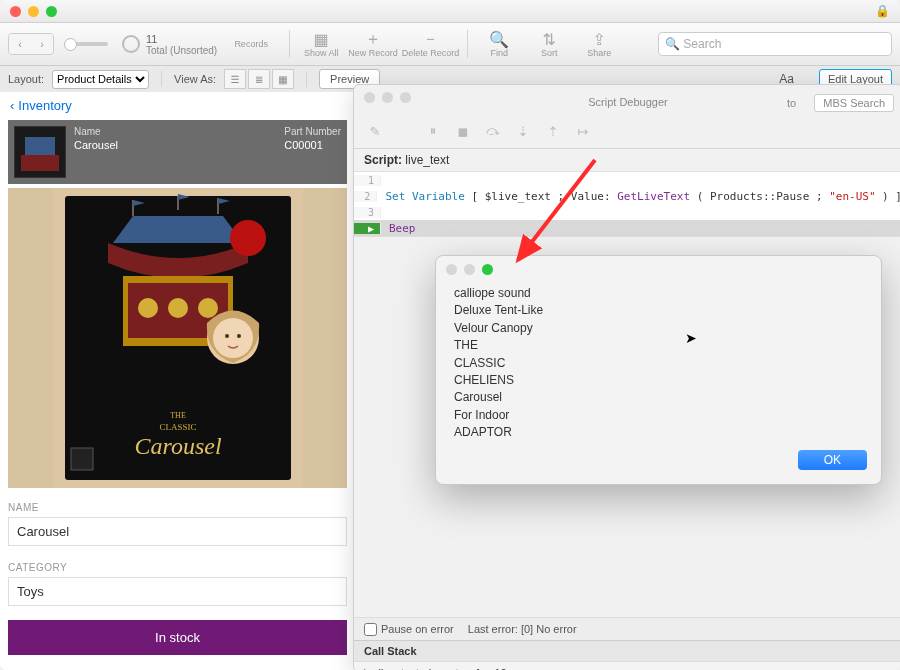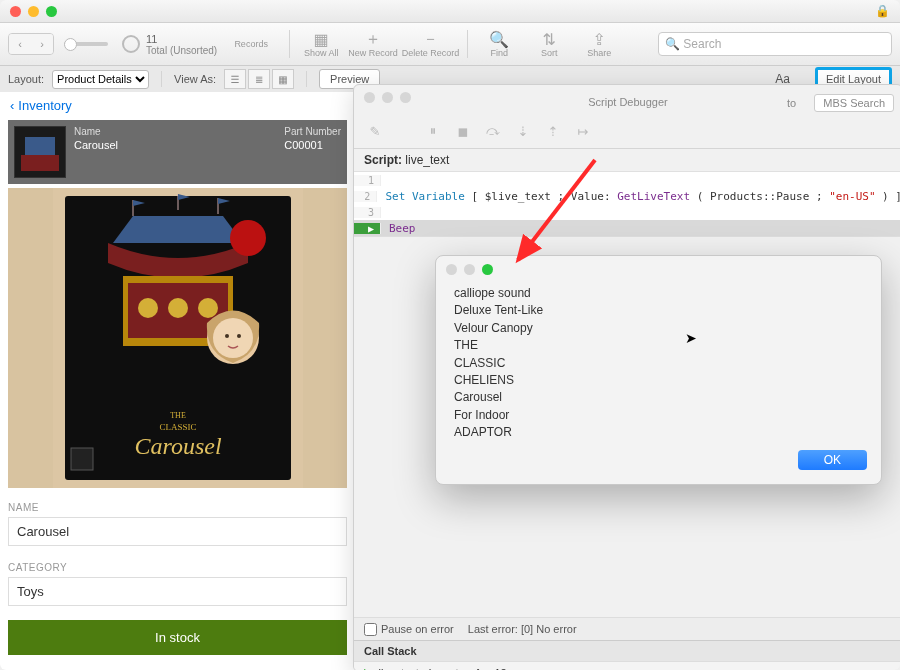--- a/index.html
+++ b/index.html
@@ -22,37 +22,37 @@
 .totalpill{display:flex;align-items:center;gap:6px;margin-left:4px;color:#888;font-size:10px}
 .circ{width:14px;height:14px;border-radius:50%;border:2px solid #bbb}
 .vdiv{width:1px;height:28px;background:#d4d4d4;margin:0 4px}
 .search{flex:1;max-width:220px;margin-left:auto;height:22px;border:1px solid #ccc;border-radius:4px;background:#fff;display:flex;align-items:center;padding:0 6px;color:#aaa;font-size:12px}
 
 .layoutbar{height:26px;background:#e9e9e9;border-bottom:1px solid #cdcdcd;display:flex;align-items:center;padding:0 8px;gap:8px;font-size:11px;color:#555}
 .layoutbar select{height:19px;font-size:11px;border:1px solid #bbb;border-radius:3px;background:#fff}
 .viewas{display:flex;align-items:center;gap:2px}
 .viewas .vbtn{width:20px;height:18px;border:1px solid #ccc;background:#f5f5f5;display:flex;align-items:center;justify-content:center;font-size:10px;color:#888}
 .previewbtn{height:18px;padding:0 10px;border:1px solid #bbb;border-radius:3px;background:#fff;font-size:11px;display:flex;align-items:center}
-.editlayout{height:18px;padding:0 8px;border:3px solid #0ea5e9;border-radius:3px;background:#fff;font-size:11px;display:flex;align-items:center;margin-left:auto}
+.editlayout{height:18px;padding:0 8px;border:1px solid #0ea5e9;border-radius:3px;background:#fff;font-size:11px;display:flex;align-items:center;margin-left:auto}
 .aa{font-size:12px;margin-right:17px;color:#555}
 
 .bodyarea{position:absolute;top:92px;left:0;right:0;bottom:0;display:flex}
 .leftpane{width:355px;background:#fff;overflow:hidden;display:flex;flex-direction:column}
 .backlink{height:26px;display:flex;align-items:center;padding:0 10px;color:#0071e3;font-size:13px;gap:4px}
 .record{margin:2px 8px 0 8px;background:#6c6c6c;display:flex;padding:6px;gap:8px;color:#fff}
 .thumb{width:50px;height:50px;background:#222;border:1px solid #333}
 .recfields{display:flex;flex:1;font-size:11px}
 .recfields .col{display:flex;flex-direction:column;gap:2px}
 .recfields .col.r{margin-left:auto;text-align:left}
 .recfields .lbl{color:#ddd;font-size:10px}
 .photo{margin:4px 8px;height:300px;background:#d8c3a0;display:flex;align-items:center;justify-content:center;overflow:hidden;position:relative}
 .field{margin:6px 8px}
 .fldlabel{font-size:10px;letter-spacing:0.5px;color:#999;margin:4px 0}
 .fldval{border:1px solid #ddd;padding:6px 8px;font-size:13px;background:#fff}
-.stockbtn{margin:8px;background:#4d7c0f;color:#fff;text-align:center;padding:10px;font-size:13px}
+.stockbtn{margin:8px;background:#701a75;color:#fff;text-align:center;padding:10px;font-size:13px}
 
 .debugger{position:absolute;left:353px;top:84px;width:548px;height:586px;background:#f1f1f1;border:1px solid #cfcfcf;border-radius:6px;box-shadow:0 6px 24px rgba(0,0,0,0.15);overflow:hidden}
 .debugger .traffic{margin:7px 0 0 10px}
 .debugger .dtb{height:34px;display:flex;align-items:center;padding:0 10px;gap:8px;border-bottom:1px solid #d5d5d5}
 .dtbtn{width:22px;height:18px;display:flex;align-items:center;justify-content:center;color:#bbb;font-size:13px}
 .scriptname{padding:4px 10px;font-size:12px;border-bottom:1px solid #e0e0e0}
 .scriptname b{font-weight:600}
 .code{background:#fff;font-family:Menlo,Monaco,monospace;font-size:11px;border-bottom:1px solid #ddd}
 .codeline{display:flex;align-items:center;height:16px}
 .gutter{width:20px;text-align:right;padding-right:6px;color:#aaa;font-size:10px;background:#f7f7f7;border-right:1px solid #eee}

